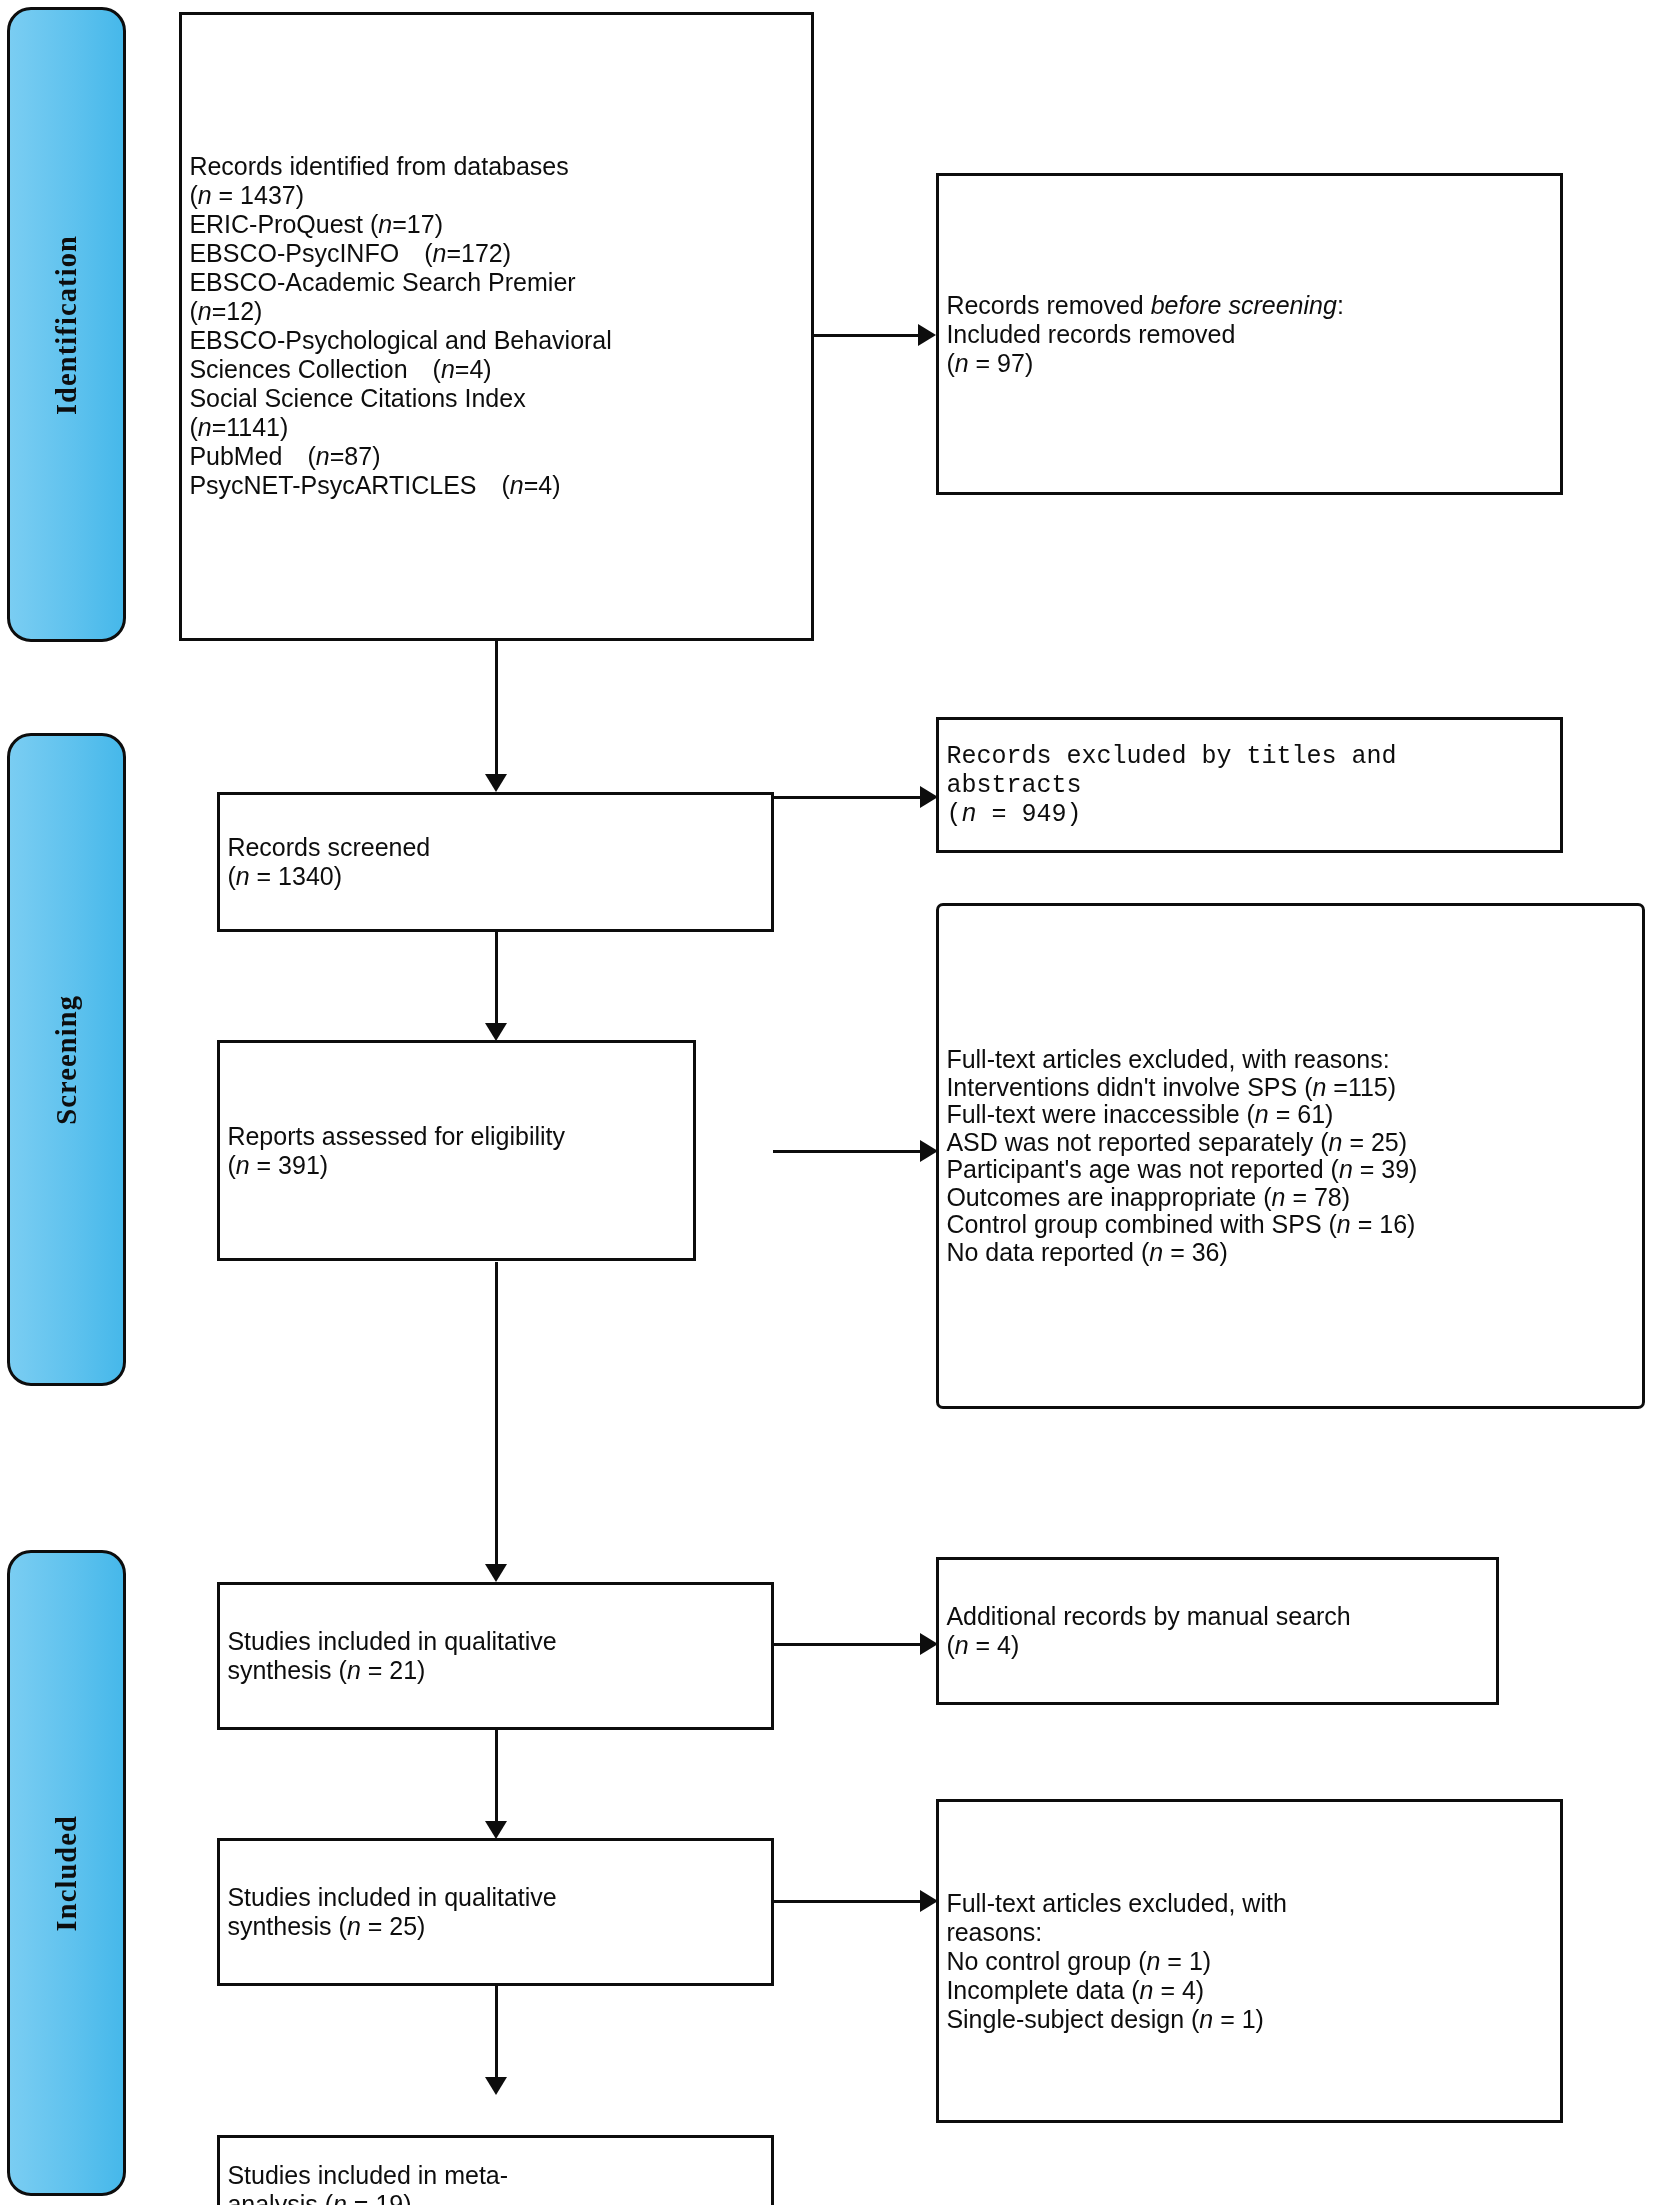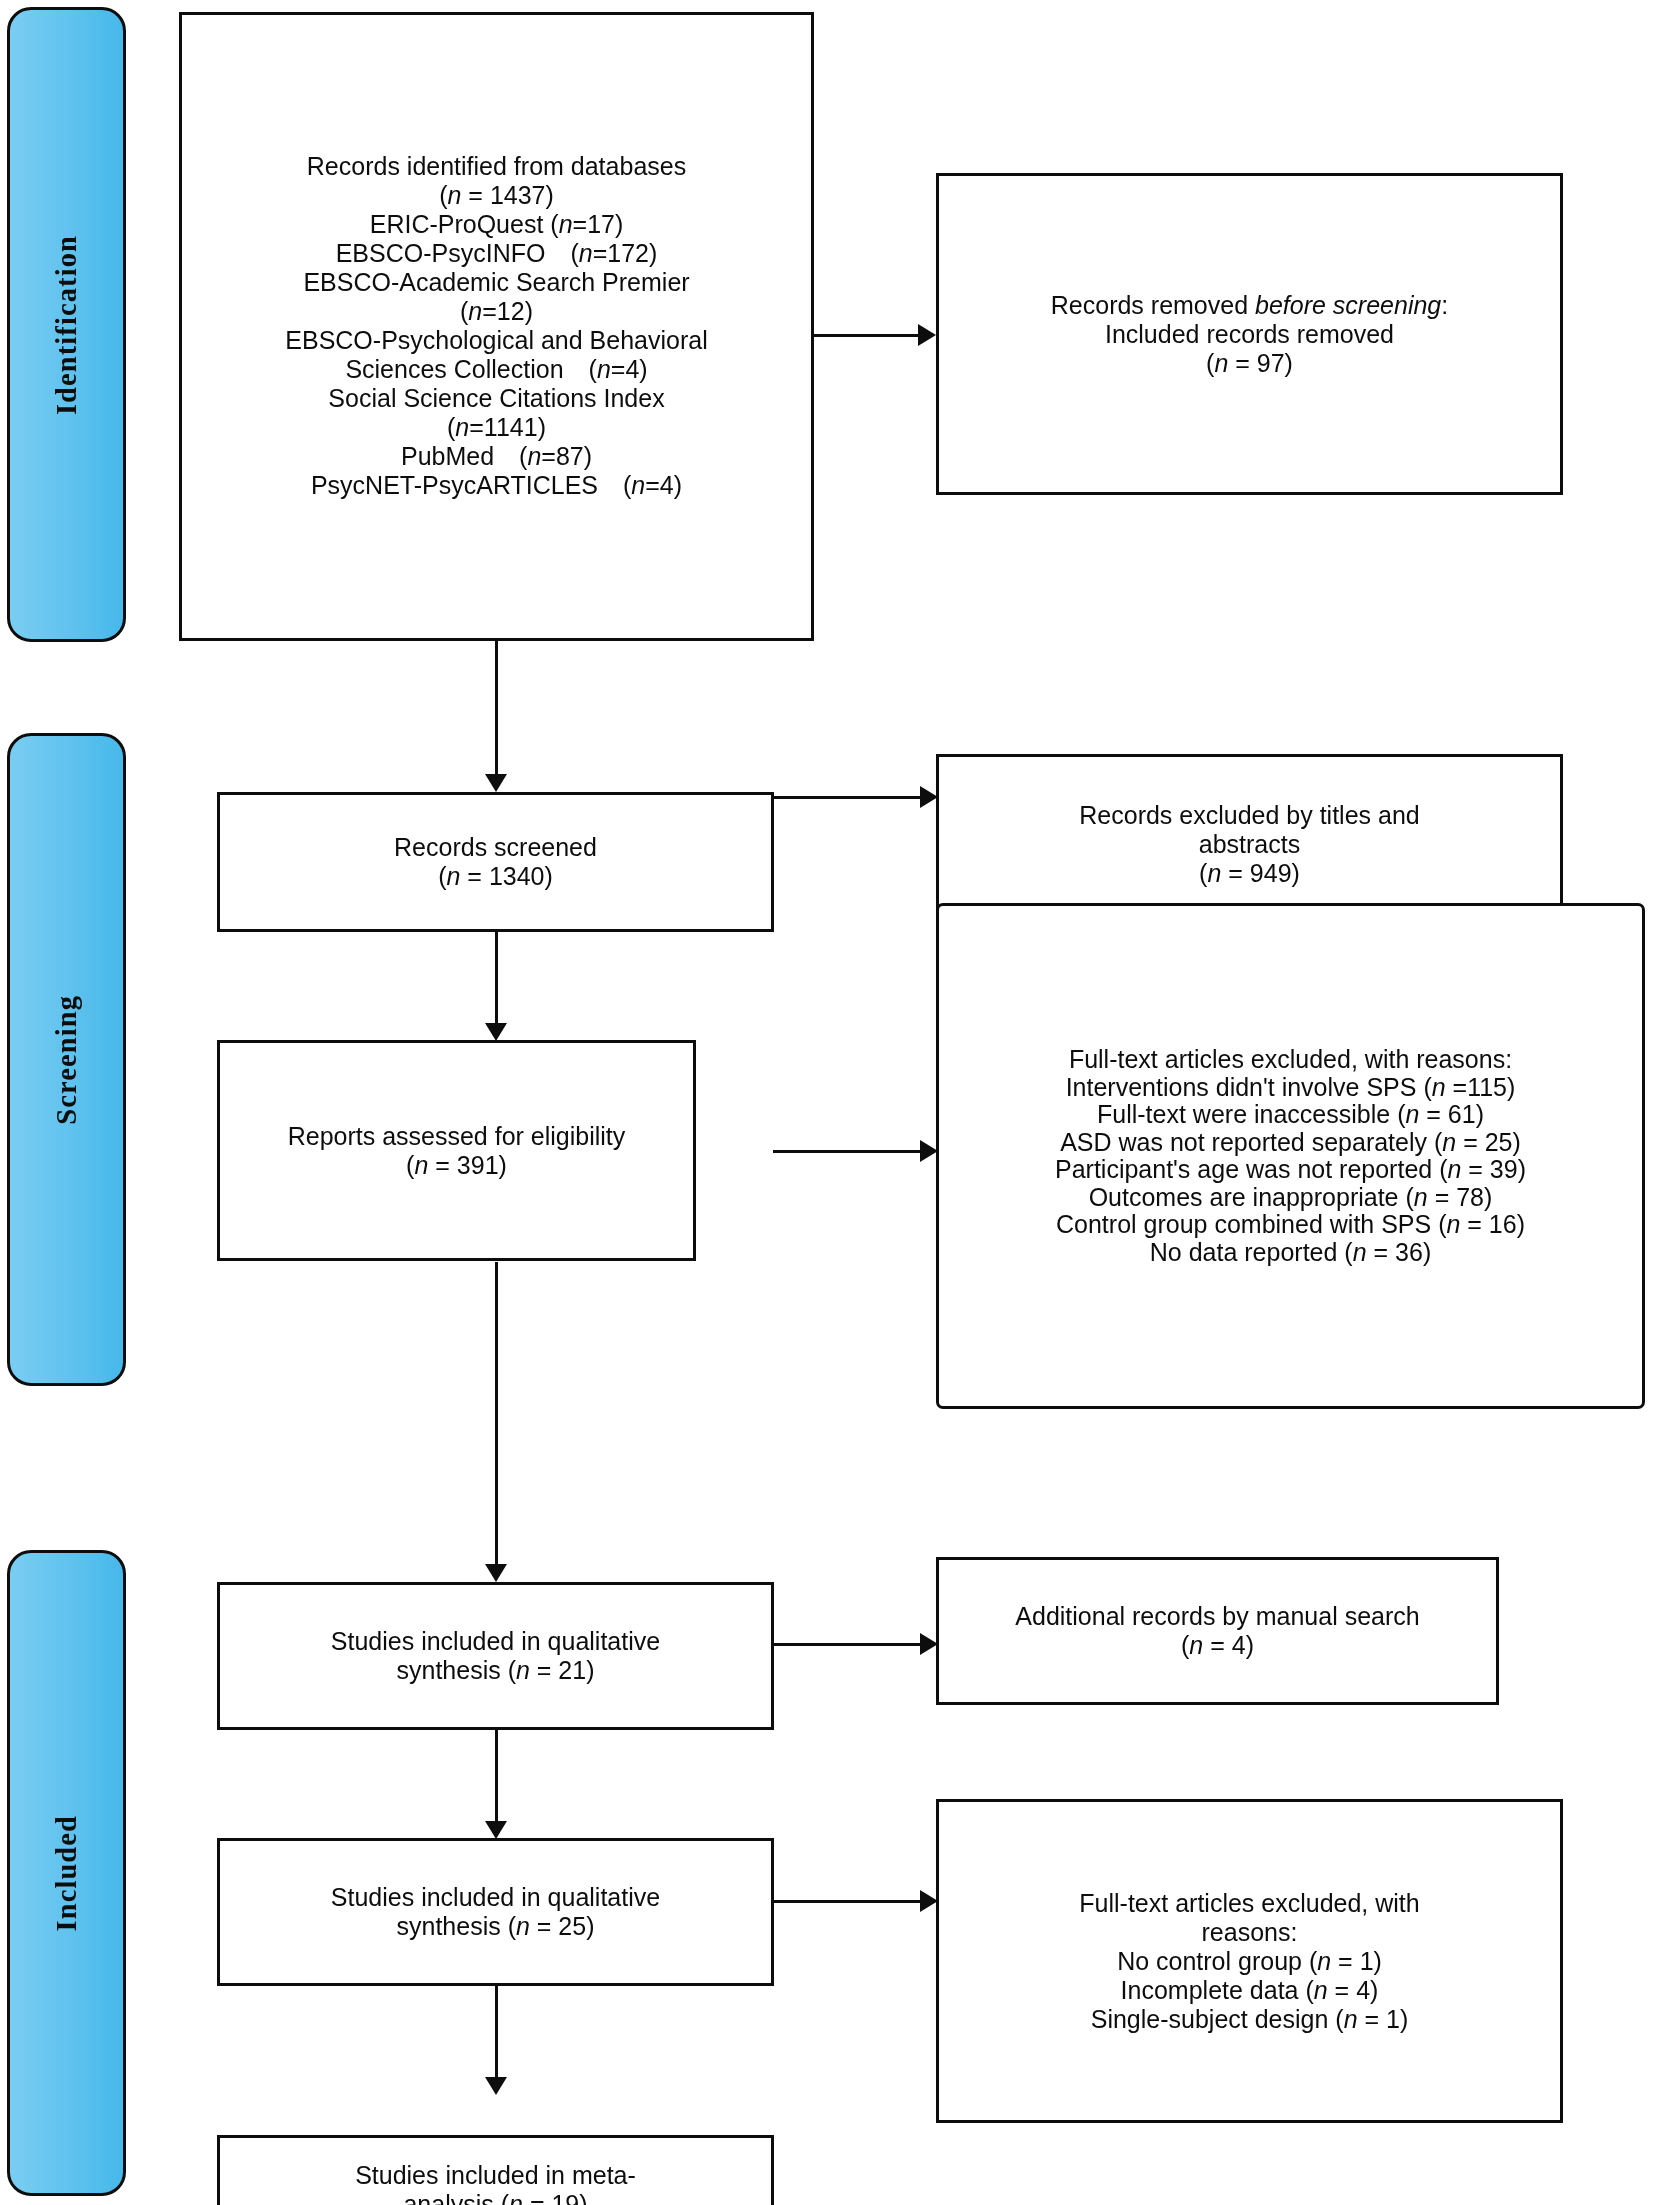--- a/index.html
+++ b/index.html
@@ -36,21 +36,20 @@
 
   
   .box{
     position:absolute;
     background:#ffffff;
     border:3.7px solid #0d0d0d;
     box-sizing:border-box;
     display:flex;
     align-items:center;
     justify-content:center;
-    text-align:center;
   }
   .box .inner{
     width:100%;
     padding:0 7.4px;
     box-sizing:border-box;
     font-size:25px;
     line-height:1.16;
     color:#0d0d0d;
   }
   .box .inner.tight{line-height:1.10;}
@@ -128,21 +127,21 @@
       <span class="ln">Records screened</span>
       <span class="ln">(<i>n</i> = 1340)</span>
     </div>
   </div>
 
   <div class="hline" style="left:773px; top:796px; width:148px;"></div>
   <div class="hline" style="left:773px; top:796px; width:3.2px; height:0;"></div>
   <div class="vline" style="left:918px; top:796px; height:0;"></div>
   <div class="arrow-right" style="left:920px; top:786px;"></div>
 
-  <div class="box" style="left:936px; top:754px; width:627px; height:180px;">
+  <div class="box" style="left:936px; top:717px; width:627px; height:136px;font-family:Liberation Mono, monospace;">
     <div class="inner">
       <span class="ln">Records excluded by titles and</span>
       <span class="ln">abstracts</span>
       <span class="ln">(<i>n</i> = 949)</span>
     </div>
   </div>
 
   <div class="vline" style="left:495px; top:931px; height:92px;"></div>
   <div class="arrow-down" style="left:485px; top:1023px;"></div>
 

